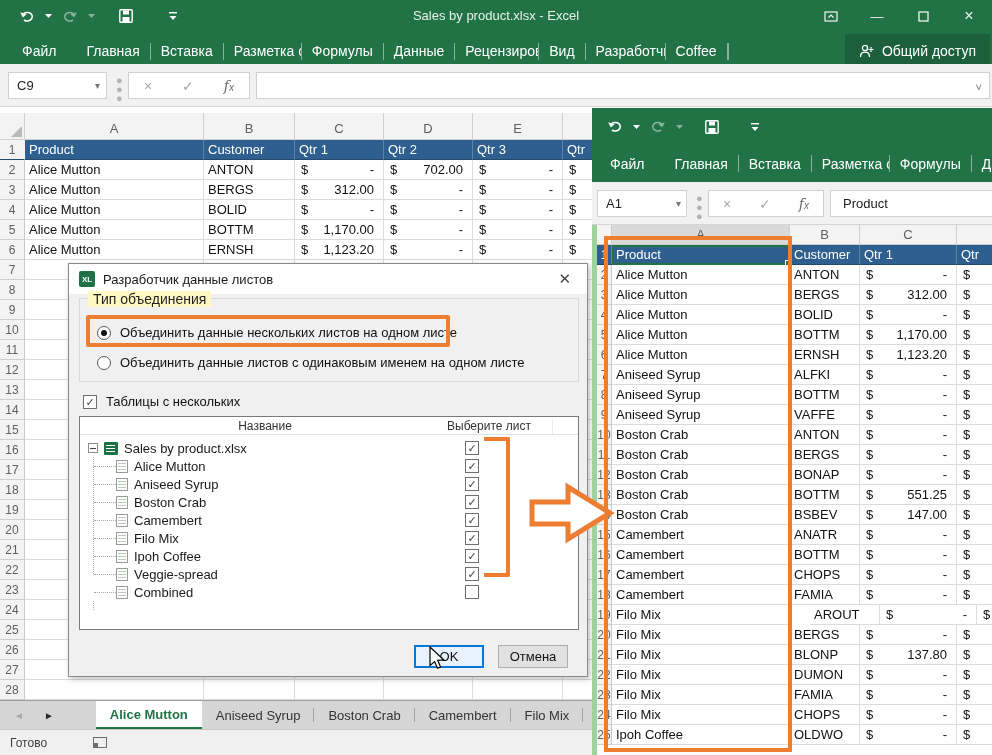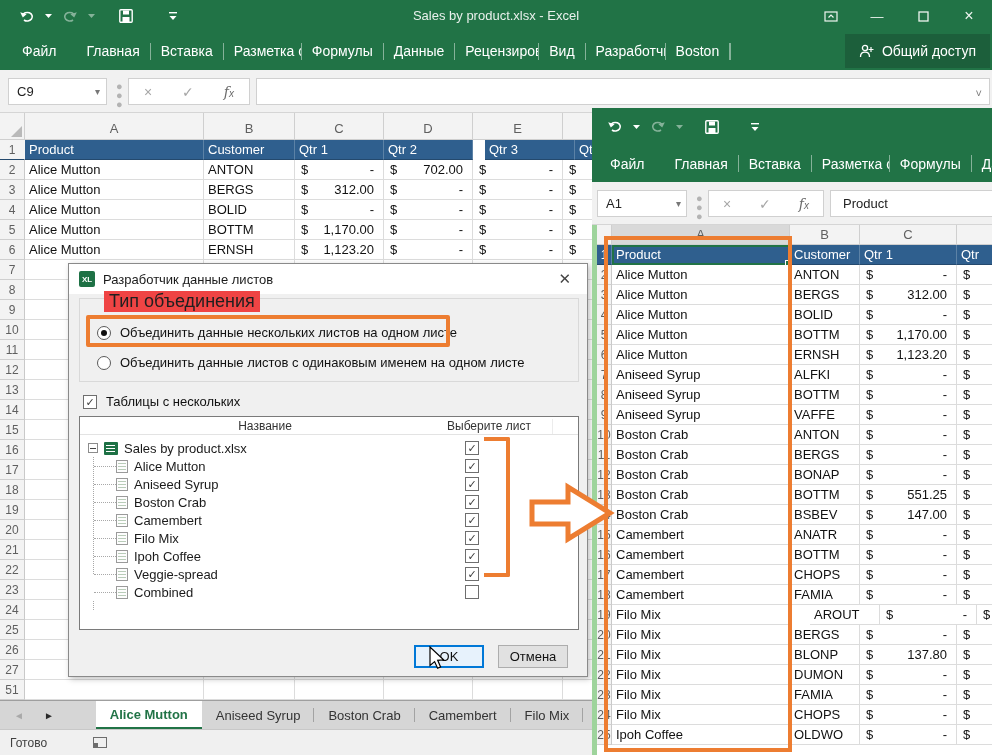--- a/index.html
+++ b/index.html
@@ -53,21 +53,21 @@
   .macroicon{width:14px;height:11px;border:1px solid #6d6d6d;margin-left:46px;position:relative;}
   .macroicon:after{content:"";position:absolute;left:-1px;bottom:-1px;width:5px;height:5px;background:#6d6d6d;}
 
   
   .dlg{position:absolute;left:68px;top:263px;width:520px;height:414px;background:#f0f0f0;border:1px solid #8a8a8a;z-index:10;box-shadow:2px 2px 6px rgba(0,0,0,.25);}
   .dlg-title{height:30px;background:#fff;display:flex;align-items:center;padding:0 10px;}
   .dlg-ico{width:16px;height:16px;background:#1e7145;color:#fff;font-size:8px;font-weight:bold;display:flex;align-items:center;justify-content:center;border-radius:2px;}
   .dlg-title span.t{margin-left:8px;font-size:13px;color:#1a1a1a;}
   .dlg-x{margin-left:auto;color:#444;font-size:15px;padding:0 6px;}
   .groupbox{position:absolute;left:10px;top:34px;width:500px;height:84px;border:1px solid #d9d9d9;}
-  .grouplabel{position:absolute;top:-8px;left:24px;background:#ef4444;padding:0 5px;font-size:18px;color:#1f1f1f;}
+  .grouplabel{position:absolute;top:-8px;left:8px;background:#fef9c3;padding:0 5px;font-size:14px;color:#1f1f1f;}
   .radiorow{position:absolute;left:28px;display:flex;align-items:center;gap:9px;font-size:13px;color:#111;}
   .radio{width:14px;height:14px;border:1px solid #5a5a5a;border-radius:50%;background:#fff;position:relative;flex:0 0 auto;}
   .radio.sel:after{content:"";position:absolute;left:3px;top:3px;width:6px;height:6px;border-radius:50%;background:#111;}
   .cbx{width:14px;height:14px;border:1px solid #6e6e6e;background:#fff;display:flex;align-items:center;justify-content:center;font-size:11px;color:#3c3c3c;flex:0 0 auto;line-height:12px;}
   .cbrow{position:absolute;left:14px;display:flex;align-items:center;gap:9px;font-size:13px;color:#111;}
   .listbox{position:absolute;left:10px;top:152px;width:500px;height:214px;background:#fff;border:1px solid #7a7a7a;}
   .lb-head{position:absolute;left:0;top:0;right:0;height:18px;border-bottom:1px solid #e3e3e3;font-size:12px;color:#333;}
   .lb-h1{position:absolute;left:110px;width:150px;text-align:center;top:2px;}
   .lb-h2{position:absolute;left:330px;width:158px;text-align:center;top:2px;}
   .lb-colsep{position:absolute;left:472px;top:2px;bottom:0;width:1px;background:#ececec;}
@@ -180,34 +180,34 @@
         <span class="rtab">Формулы</span>
         <span class="rsep"></span>
         <span class="rtab">Данные</span>
         <span class="rsep"></span>
         <span class="rtab" style="max-width: 83px;">Рецензирование</span>
         <span class="rsep"></span>
         <span class="rtab">Вид</span>
         <span class="rsep"></span>
         <span class="rtab" style="max-width: 79px;">Разработчик</span>
         <span class="rsep"></span>
-        <span class="rtab">Boston</span>
+        <span class="rtab">Coffee</span>
         <span class="rsep"></span>
         <span class="rsep"></span>
       </div>
     <div class="sharebtn">
       <svg width="15" height="14" viewBox="0 0 15 14">
           <circle cx="6" cy="4" r="2.6" fill="none" stroke="#fff" stroke-width="1.3"></circle>
           <path d="M1.5 13 C1.5 9.8 3.5 8.2 6 8.2 C8.5 8.2 10.5 9.8 10.5 13" fill="none" stroke="#fff" stroke-width="1.3"></path>
           <path d="M12 3 L12 8 M9.5 5.5 L14.5 5.5" stroke="#fff" stroke-width="1.2"></path>
         </svg>
       <span>Общий доступ</span>
     </div>
 
-    <div class="fbar" style="left:0;top:70px;width:992px;height:43px;">
+    <div class="fbar" style="left:0;top:64px;width:992px;height:43px;">
       <div class="fb-box" style="left:8px;top:8px;width:99px;height:27px;padding-left:8px;">
         <span>C9</span>
         <span style="margin-left:auto;margin-right:6px;color:#777;font-size:10px;">▾</span>
       </div>
       <div class="fb-dots" style="left:116px;top:12px;">●<br>●<br>●</div>
       <div class="fb-box" style="left:128px;top:8px;width:122px;height:27px;justify-content:space-around;">
         <span class="fb-ic">×</span>
         <span class="fb-ic">✓</span>
         <span class="fx">f<i style="font-size:10px">x</i></span>
       </div>
@@ -226,21 +226,21 @@
           <div class="gc hd hd27" style="width: 89px; justify-content: center; height: 27px;">D</div>
           <div class="gc hd hd27" style="width: 90px; justify-content: center; height: 27px;">E</div>
           <div class="gc hd hd27" style="width: 42px; height: 27px;"></div>
         </div>
         <div class="grow brow">
           <div class="gc rn" style="width: 25px; background: rgb(243, 243, 243); color: rgb(95, 95, 95);">1</div>
           <div class="gc" style="width: 179px;">Product</div>
           <div class="gc" style="width: 91px;">Customer</div>
           <div class="gc" style="width: 89px;">Qtr 1</div>
           <div class="gc" style="width: 89px;">Qtr 2</div>
-          <div class="gc" style="width: 90px; margin-left: 12px;">Qtr 3</div>
+          <div class="gc" style="width: 90px;">Qtr 3</div>
           <div class="gc" style="width: 42px;">Qtr</div>
         </div>
         <div class="grow">
           <div class="gc rn" style="width: 25px;">2</div>
           <div class="gc" style="width: 179px;">Alice Mutton</div>
           <div class="gc" style="width: 91px;">ANTON</div>
           <div class="gc money" style="width: 89px;">
             <span>$</span>
             <span>-</span>
           </div>
@@ -519,21 +519,21 @@
         <div class="grow">
           <div class="gc rn" style="width: 25px;">27</div>
           <div class="gc" style="width: 179px;"></div>
           <div class="gc" style="width: 91px;"></div>
           <div class="gc" style="width: 89px;"></div>
           <div class="gc" style="width: 89px;"></div>
           <div class="gc" style="width: 90px;"></div>
           <div class="gc" style="width: 42px;"></div>
         </div>
         <div class="grow">
-          <div class="gc rn" style="width: 25px;">51</div>
+          <div class="gc rn" style="width: 25px;">28</div>
           <div class="gc" style="width: 179px;"></div>
           <div class="gc" style="width: 91px;"></div>
           <div class="gc" style="width: 89px;"></div>
           <div class="gc" style="width: 89px;"></div>
           <div class="gc" style="width: 90px;"></div>
           <div class="gc" style="width: 42px;"></div>
         </div>
       </div>
 
     <div class="sheetbar">

